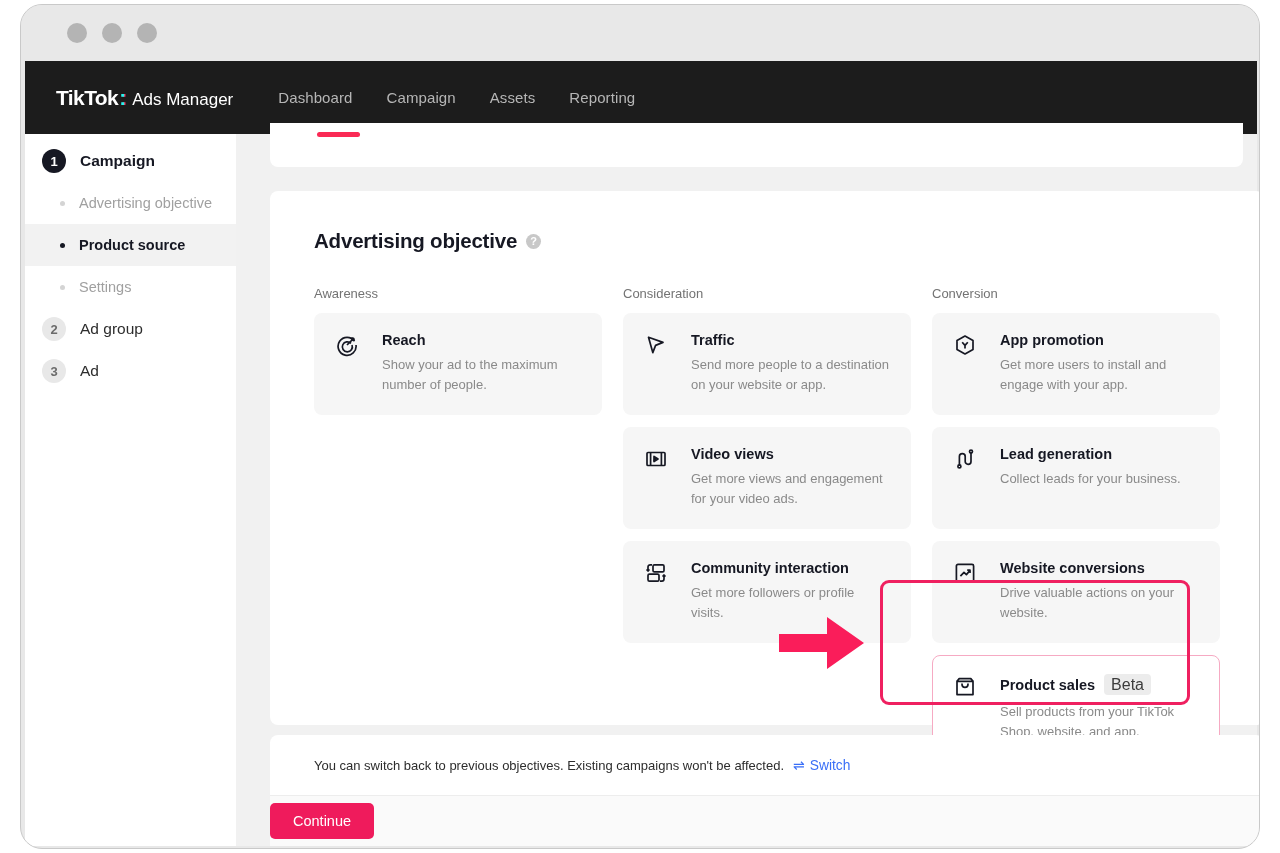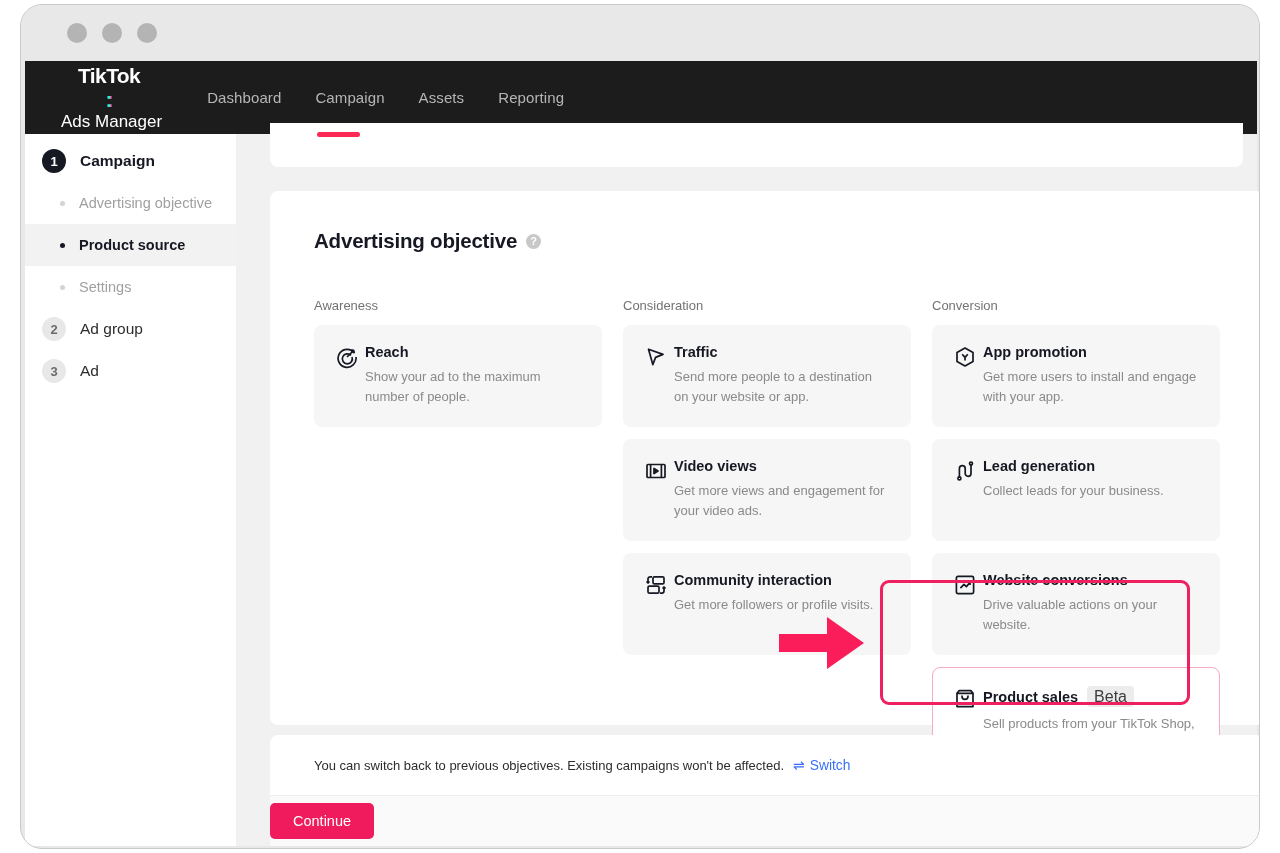--- a/index.html
+++ b/index.html
@@ -31,23 +31,22 @@
 
   
   #topnav {
     position: absolute; left: 4px; top: 56px;
     width: 1232px; height: 73px;
     background: #1c1c1c;
     display: flex; align-items: center;
   }
   #brand {
     margin-left: 31px;
-    display: flex; align-items: center;
+    display: flex; align-items: flex-end;
     white-space: nowrap;
-    flex-direction: column;
   }
   #brand-logo {
     color: #ffffff; font-size: 21px; font-weight: bold;
     letter-spacing: -0.6px;
   }
   #brand-colon {
     color: #25f4ee; font-size: 21px; font-weight: bold;
     margin: 0 1px 0 1px;
     text-shadow: 1.4px 0 0 #fe2c55;
   }
@@ -133,28 +132,28 @@
     display: flex; align-items: center; justify-content: center;
     line-height: 1;
   }
 
   
   #columns {
     position: absolute; left: 44px; top: 95px;
     width: 906px;
     display: flex; gap: 21px;
   }
-  .col { width: 288px; margin-top: 12px; }
+  .col { width: 288px; }
   .col-label { font-size: 13px; color: #737373; margin-bottom: 12px; }
 
   .obj-card {
     background: #f6f6f6; border-radius: 8px;
     padding: 18px 20px 18px 20px;
     margin-bottom: 12px;
-    display: flex; gap: 6px;
+    display: flex; gap: 23px;
     cursor: pointer;
     border: 1px solid transparent;
   }
   .obj-card.tall { min-height: 102px; }
   .obj-icon { width: 24px; height: 24px; flex: none; margin-top: 1px; }
   .obj-icon svg { display: block; }
   .obj-body { flex: 1; }
   .obj-title-row { display: flex; align-items: center; gap: 9px; }
   .obj-title { font-size: 14.5px; font-weight: bold; color: #161823; }
   .beta-badge {

